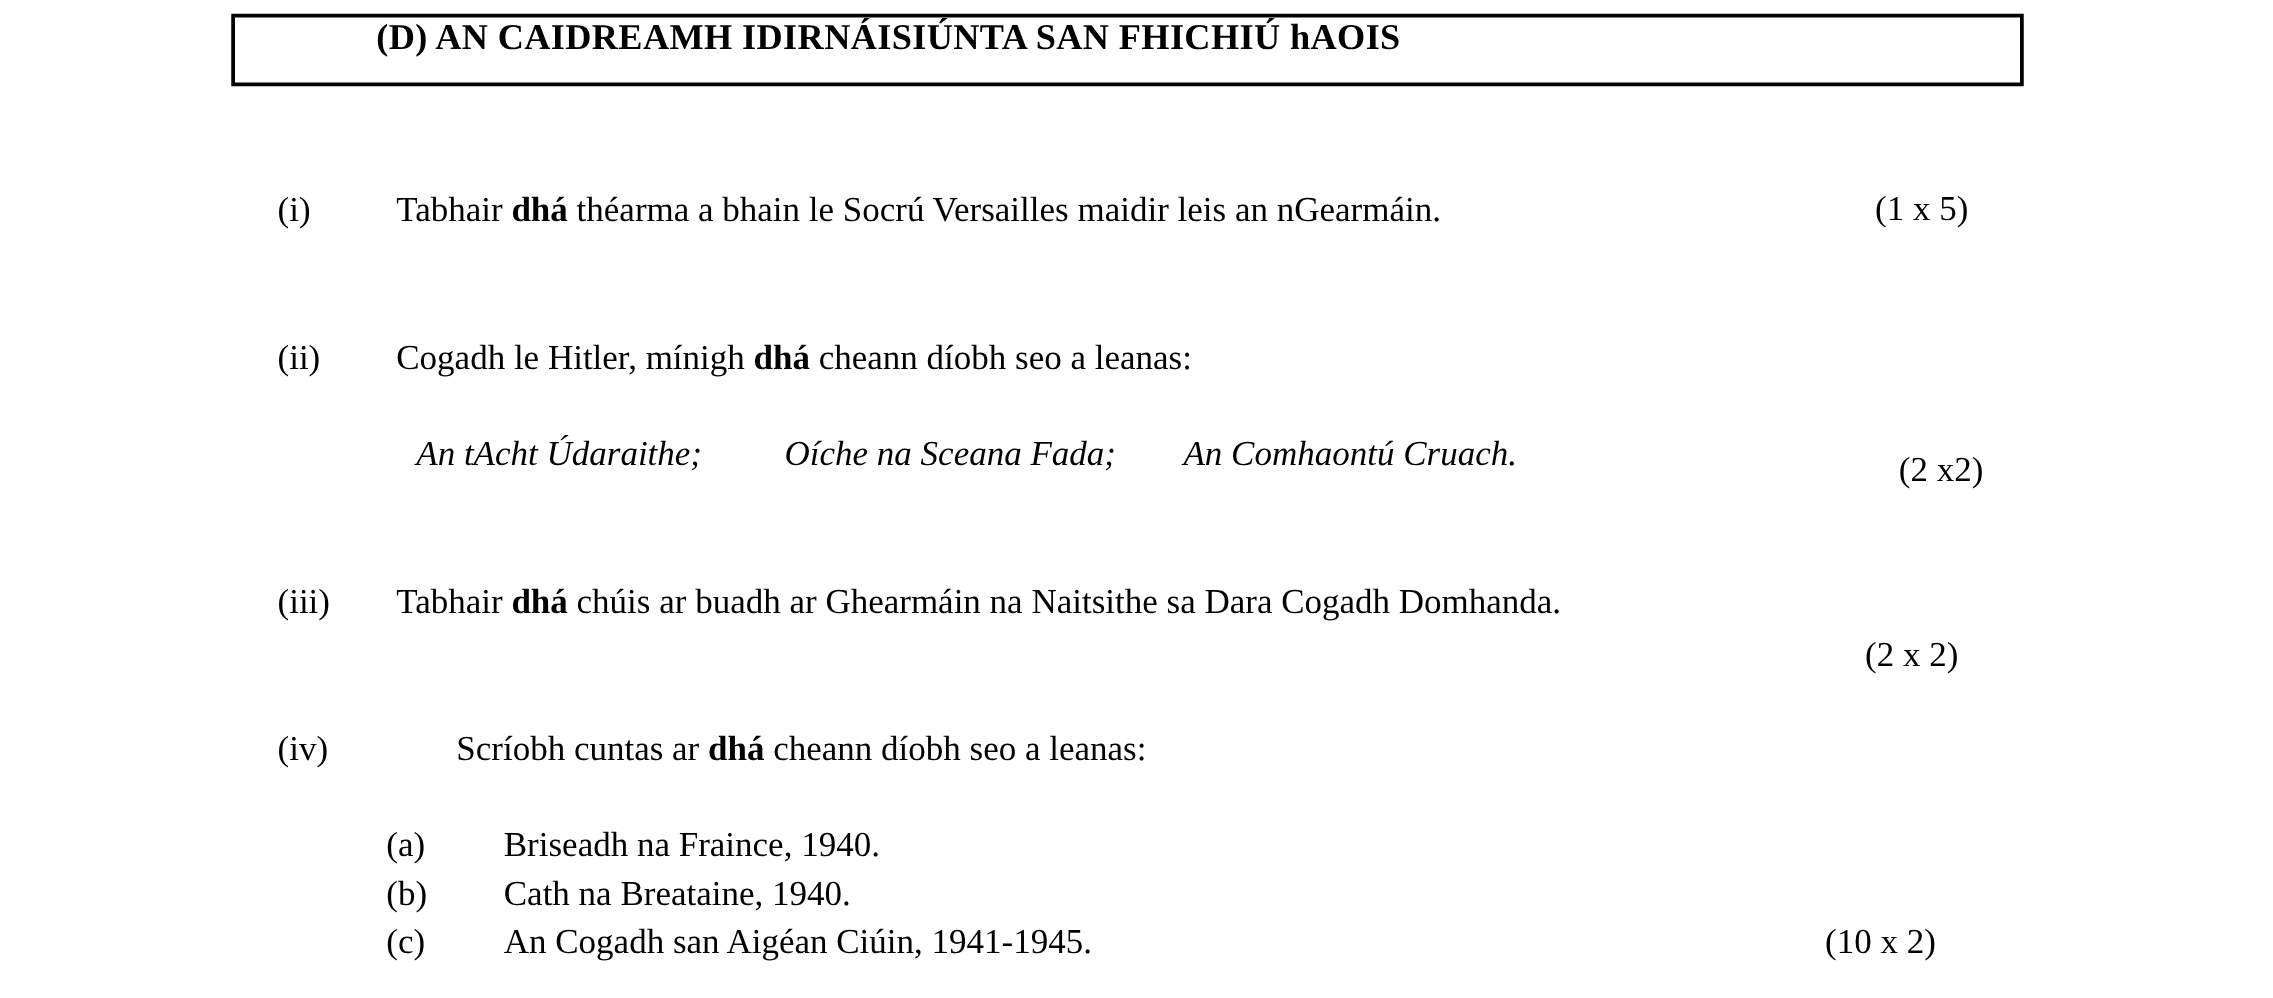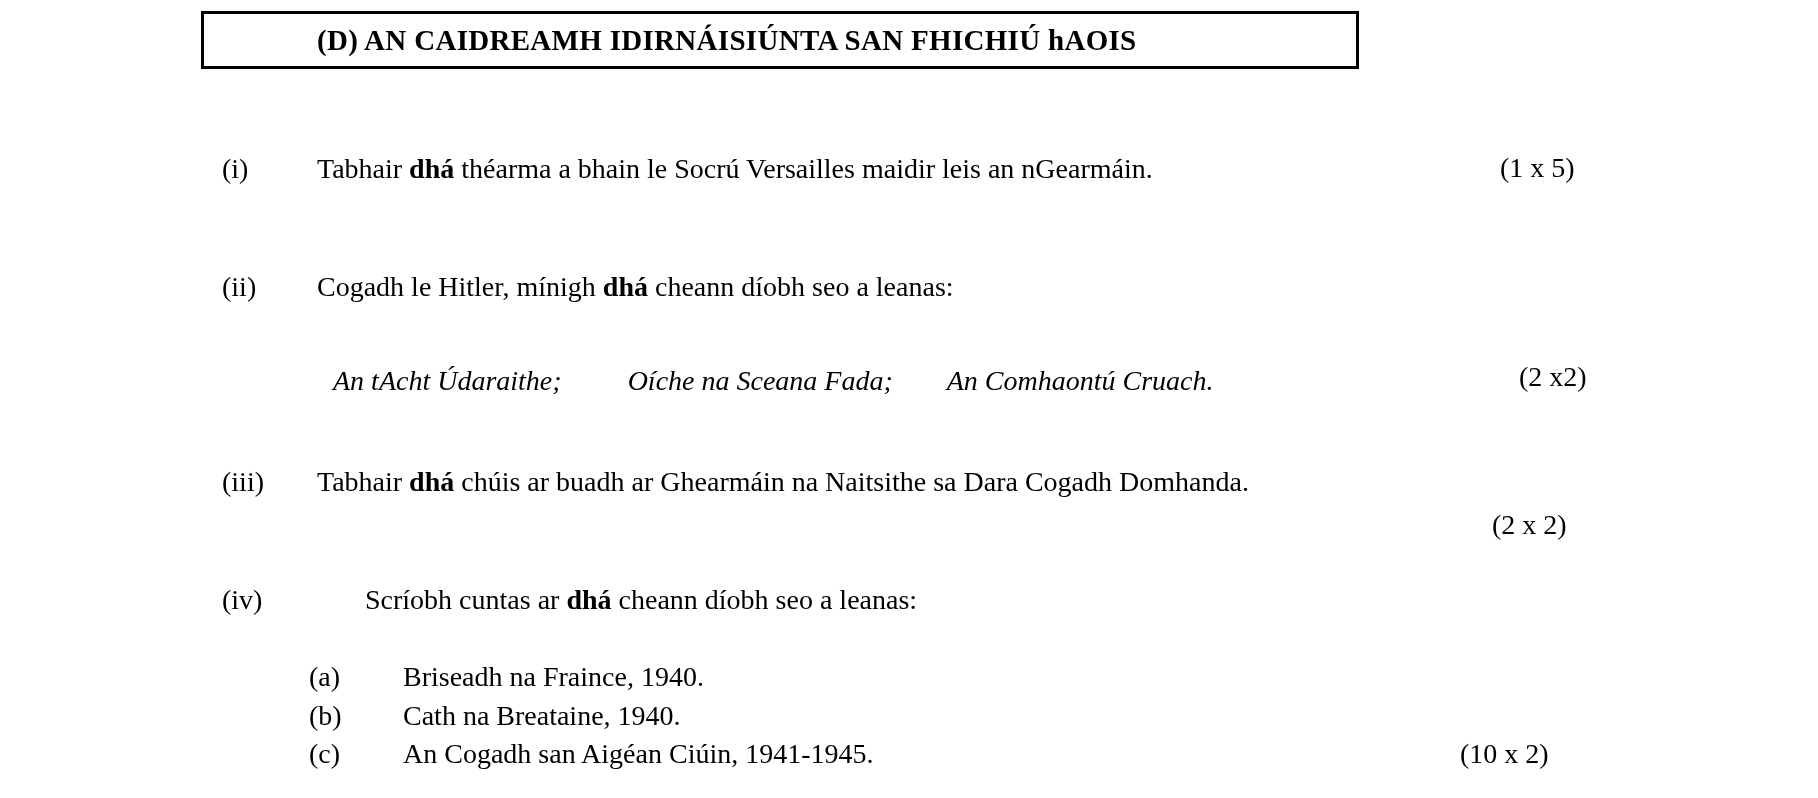--- a/index.html
+++ b/index.html
@@ -17,28 +17,28 @@
   .page {
     position: relative;
     width: 1818px;
     height: 798px;
     box-sizing: border-box;
   }
 
   
   .title-box {
     position: absolute;
-    left: 201px;
+    left: 185px;
     top: 11px;
-    width: 1158px;
+    width: 1434px;
     height: 58px;
     border: 3px solid #000000;
     box-sizing: border-box;
     display: flex;
-    align-items: center;
+    align-items: flex-start;
   }
   .title-text {
     font-size: 29px;
     font-weight: bold;
     letter-spacing: 0.3px;
     padding-left: 113px;
     white-space: nowrap;
   }
 
   
@@ -114,21 +114,21 @@
     <span class="q-num"><span class="q-num-inner">(i)</span></span>
     <span class="q-text"><span>Tabhair </span><b class="bold">dhá</b><span> théarma a bhain le Socrú Versailles maidir leis an nGearmáin.</span></span>
   </div>
   <div class="marks" style="left:1500px; top:152px;">(1 x 5)</div>
 
   <div class="q-row" style="left:0; top:270px;">
     <span class="q-num"><span class="q-num-inner">(ii)</span></span>
     <span class="q-text"><span>Cogadh le Hitler, mínigh </span><b class="bold">dhá</b><span> cheann díobh seo a leanas:</span></span>
   </div>
 
-  <div class="options-line" style="left:333px; top:365px;">
+  <div class="options-line" style="left:333px; top:348px;">
     <span>An tAcht Údaraithe;</span><span class="opt-sep"></span><span>Oíche na Sceana Fada;</span><span class="opt-sep2"></span><span>An Comhaontú Cruach.</span>
   </div>
   <div class="marks" style="left:1492px; top:361px;margin-left:27px;">(2 x2)</div>
 
   <div class="q-row" style="left:0; top:465px;">
     <span class="q-num"><span class="q-num-inner">(iii)</span></span>
     <span class="q-text"><span>Tabhair </span><b class="bold">dhá</b><span> chúis ar buadh ar Ghearmáin na Naitsithe sa Dara Cogadh Domhanda.</span></span>
   </div>
   <div class="marks" style="left:1492px; top:465px;margin-top:44px;">(2 x 2)</div>
 

